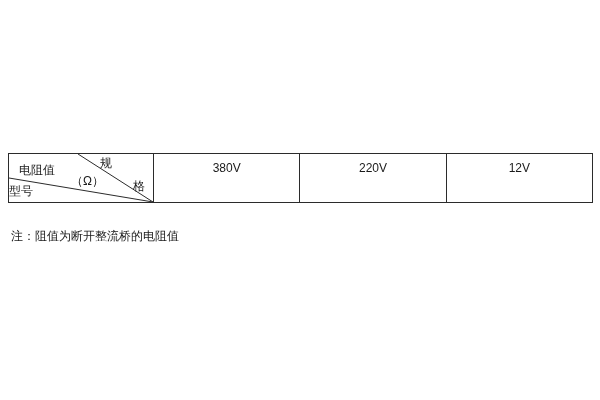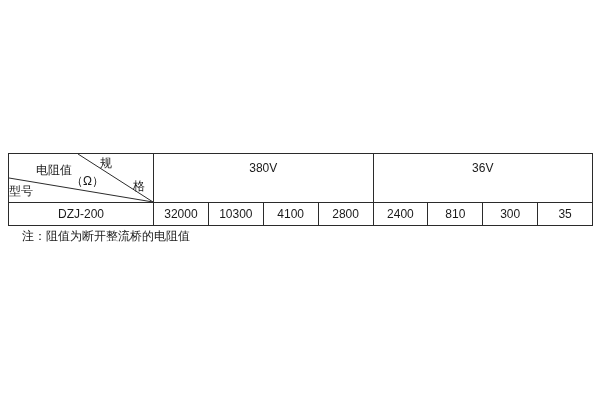--- a/index.html
+++ b/index.html
@@ -65,26 +65,26 @@
     stroke-width: 1;
   }
   .corner-label {
     position: absolute;
     font-size: 12px;
     line-height: 1;
     white-space: nowrap;
   }
   .lbl-spec-top   { left: 91px;  top: 3px;  }
   .lbl-spec-right { left: 124px; top: 26px; }
-  .lbl-resistance { left: 27px;  top: 10px; text-align: right; }
+  .lbl-resistance { left: 10px;  top: 10px; text-align: right; }
   .lbl-ohm        { left: 62px;  top: 21px; }
   .lbl-model      { left: 0;   top: 31px; }
   .footnote {
     position: absolute;
-    left: 22px;
+    left: 11px;
     top: 229px;
     font-size: 12px;
     line-height: 1.2;
     white-space: nowrap;
   }
 </style>
 </head>
 <body>
 
 <div class="page">
@@ -97,32 +97,22 @@
           <line x1="69" y1="0" x2="144" y2="48"></line>
           <line x1="0" y1="24" x2="144" y2="48"></line>
         </svg>
         <span class="corner-label lbl-spec-top">规</span>
         <span class="corner-label lbl-spec-right">格</span>
         <span class="corner-label lbl-resistance">电阻值</span>
         <span class="corner-label lbl-ohm">（Ω）</span>
         <span class="corner-label lbl-model">型号</span>
       </div>
       <div class="cell v-cell">380V</div>
-      <div class="cell v-cell">36V</div>
+      <div class="cell v-cell">220V</div>
+      <div class="cell v-cell">12V</div>
     </div>
 
-    <div class="t-row data-row">
-      <div class="cell corner-cell model-cell" style="display:flex;">DZJ-200</div>
-      <div class="cell v-cell">32000</div>
-      <div class="cell v-cell">10300</div>
-      <div class="cell v-cell">4100</div>
-      <div class="cell v-cell">2800</div>
-      <div class="cell v-cell">2400</div>
-      <div class="cell v-cell">810</div>
-      <div class="cell v-cell">300</div>
-      <div class="cell v-cell">35</div>
-    </div>
 
   </div>
 
   <div class="footnote">注：阻值为断开整流桥的电阻值</div>
 
 </div>
 
 </body></html>

